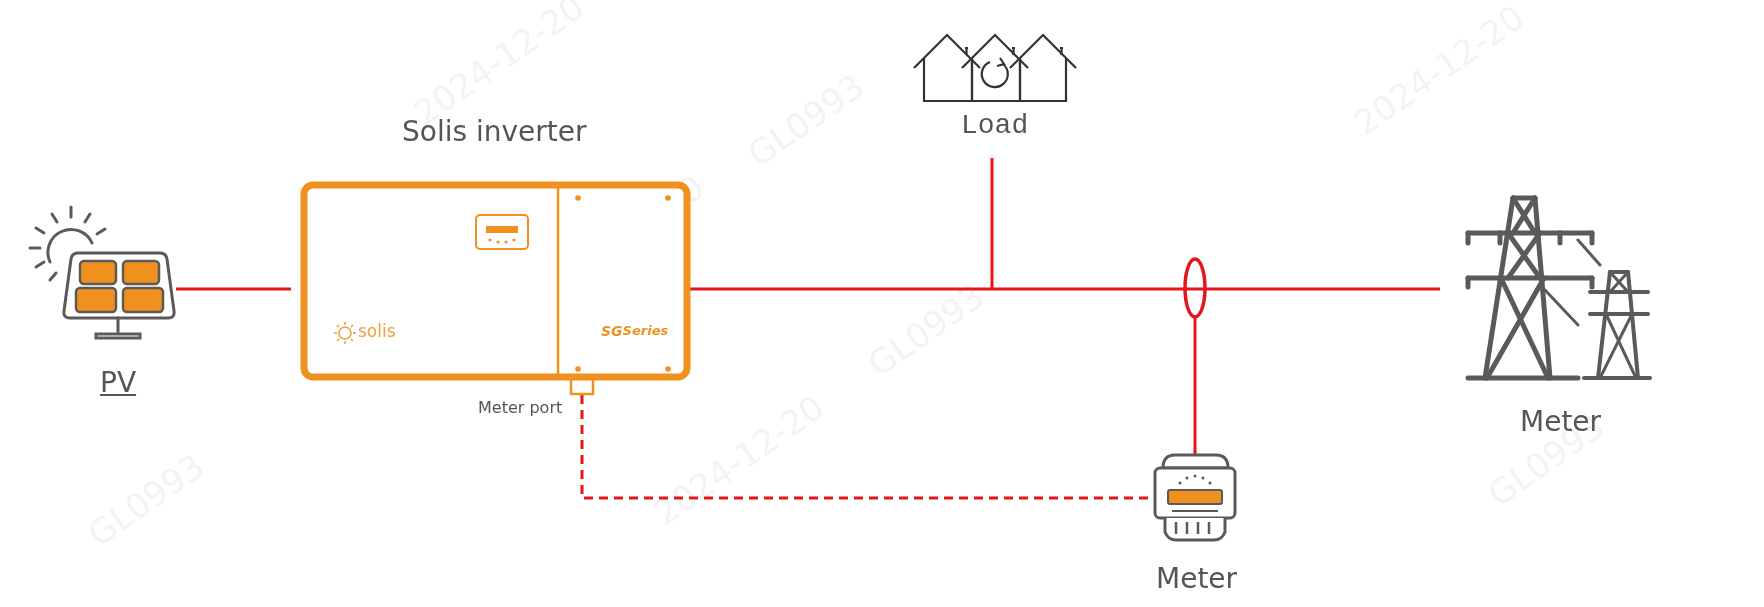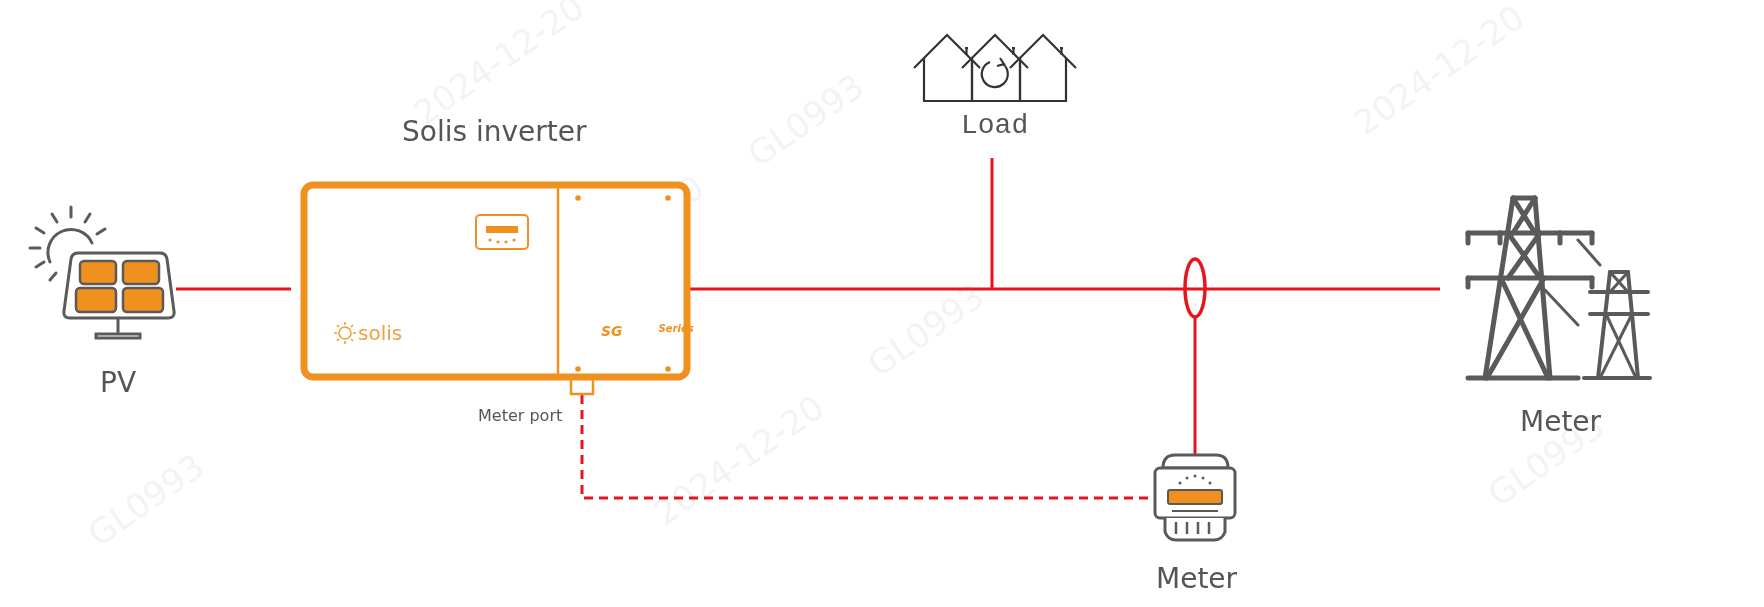--- a/index.html
+++ b/index.html
@@ -1,20 +1,20 @@
 <!DOCTYPE html>
 <html><head>
 <meta charset="utf-8">
 <style>
   html, body { margin:0; padding:0; background:#ffffff; }
   body { width:1764px; height:607px; position:relative; overflow:hidden; font-family:"DejaVu Sans","Liberation Sans",sans-serif; }
   .canvas { position:absolute; left:0; top:0; width:1764px; height:607px; }
   .label { position:absolute; color:#555555; font-family:"DejaVu Sans","Liberation Sans",sans-serif; white-space:nowrap; }
   .lbl-big { font-size:28px; }
-  .lbl-small { font-size:16px; color:#555555;margin-top:8px; }
+  .lbl-small { font-size:16px; color:#555555; }
   .wm { position:absolute; color:#f3f3f3; font-size:34px; transform:rotate(-35deg); font-family:"DejaVu Sans",sans-serif; white-space:nowrap; pointer-events:none; }
   svg { position:absolute; left:0; top:0; }
 </style>
 </head>
 <body>
 
 <div class="canvas">
 
   <div class="wm" style="left:400px;top:40px;">2024-12-20</div>
   <div class="wm" style="left:740px;top:100px;">GL0993</div>
@@ -155,24 +155,24 @@
       <line x1="1209" y1="522" x2="1209" y2="534" stroke-width="2.5"></line>
       <line x1="1172" y1="511" x2="1218" y2="511" stroke-width="2"></line>
       <circle cx="1180" cy="483" r="1.5" fill="#5a5a5a" stroke="none"></circle>
       <circle cx="1187" cy="478" r="1.5" fill="#5a5a5a" stroke="none"></circle>
       <circle cx="1195" cy="476" r="1.5" fill="#5a5a5a" stroke="none"></circle>
       <circle cx="1203" cy="478" r="1.5" fill="#5a5a5a" stroke="none"></circle>
       <circle cx="1210" cy="483" r="1.5" fill="#5a5a5a" stroke="none"></circle>
     </g>
   </svg>
 
-  <div class="label lbl-big" style="left:100px;top:366px;">PV</div>
+  <div class="label lbl-big" style="left:100px;top:366px;text-decoration:underline;">PV</div>
   <div class="label lbl-big" style="left:402px;top:115px;">Solis inverter</div>
-  <div class="label" style="left:358px;top:321px;font-size:20px;color:#f0a040;">solis</div>
+  <div class="label" style="left:358px;top:321px;font-size:17px;color:#f0a040;">solis</div>
   <div class="label" style="left:601px;top:323px;font-size:14px;font-weight:bold;font-style:italic;color:#f0901e;">
-    <span>SG</span><span style="font-size:10px;vertical-align:top;margin-left:36px;">Series</span>
+    <span>SG</span><span style="font-size:13px;vertical-align:top;">Series</span>
   </div>
   <div class="label lbl-small" style="left:478px;top:398px;">Meter port</div>
   <div class="label lbl-big" style="left:961px;top:110px;font-family:Liberation Mono, monospace;">Load</div>
   <div class="label lbl-big" style="left:1520px;top:405px;">Meter</div>
   <div class="label lbl-big" style="left:1156px;top:562px;">Meter</div>
 
 </div>
 
 </body></html>

